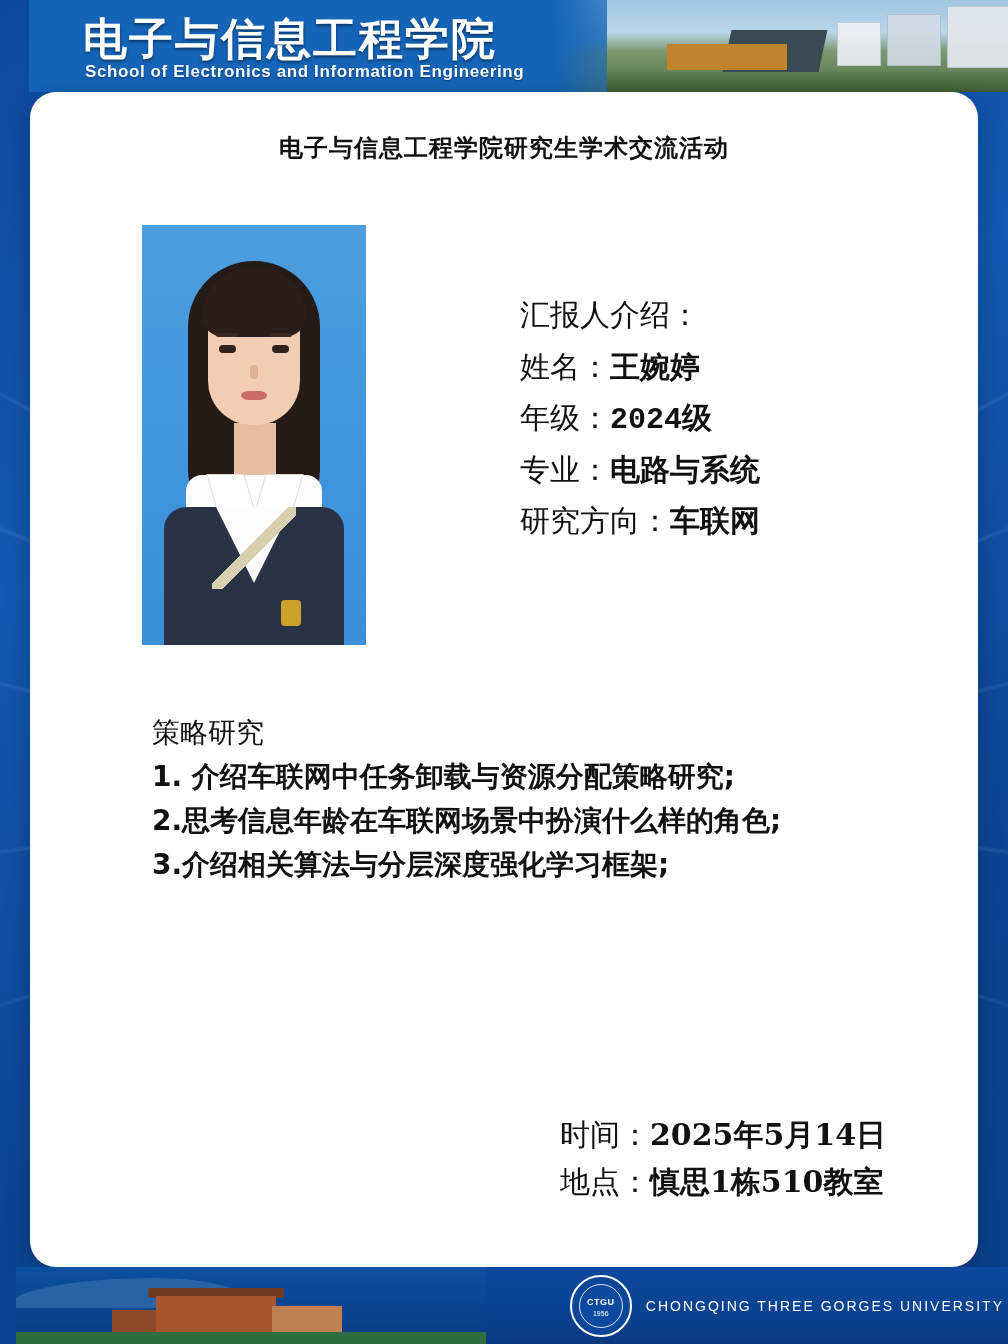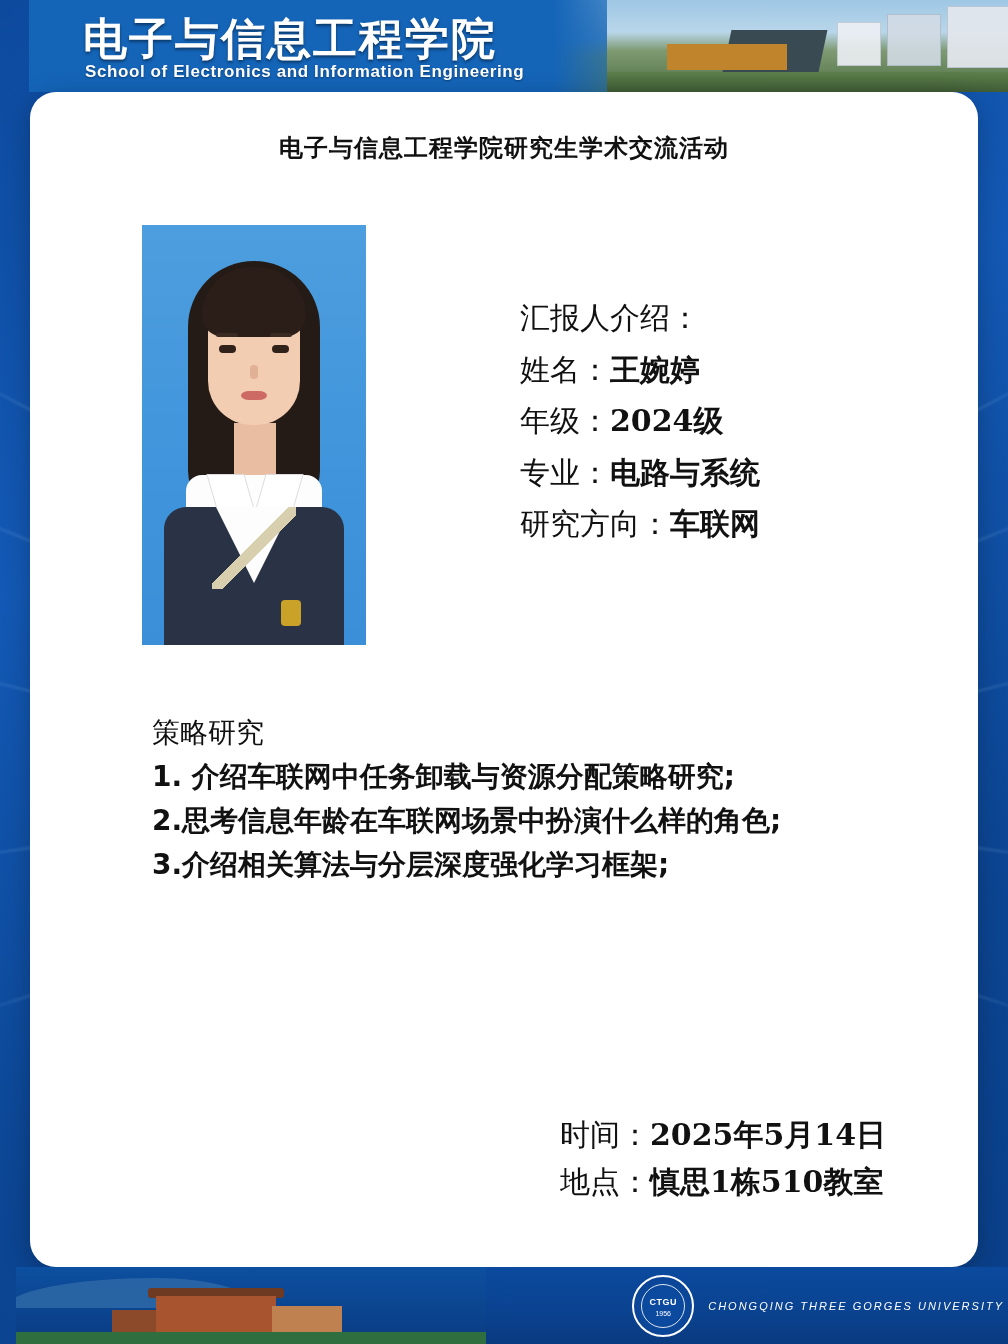--- a/index.html
+++ b/index.html
@@ -251,21 +251,21 @@
   
   .info {
     position: absolute;
     left: 490px;
     top: 200px;
     font-family: "DejaVu Serif", "Liberation Serif", serif;
     font-size: 30px;
     line-height: 1.72;
     color: #111111;
   }
-  .info .row { white-space: nowrap; }
+  .info .row { white-space: nowrap; font-family: Liberation Mono, monospace; }
   .info .bold { font-weight: bold; }
 
   
   .body-text {
     position: absolute;
     left: 122px;
     top: 620px;
     width: 830px;
     font-family: "DejaVu Sans", "Liberation Sans", sans-serif;
     font-size: 28px;
@@ -374,26 +374,25 @@
   .f-name-cn {
     font-family: "DejaVu Serif", "Liberation Serif", serif;
     font-weight: bold;
     font-size: 32px;
     color: #ffffff;
     letter-spacing: 3px;
     line-height: 1.05;
     white-space: nowrap;
   }
   .f-name-en {
-    font-size: 11px;
+    font-size: 14px;
     color: #ffffff;
     letter-spacing: 2px;
     text-align: left;
     white-space: nowrap;
-    font-style: italic;
   }
 </style>
 </head>
 <body>
 
 <div class="poster">
 
   <div class="streak s1"></div>
   <div class="streak s2"></div>
   <div class="streak s3"></div>

